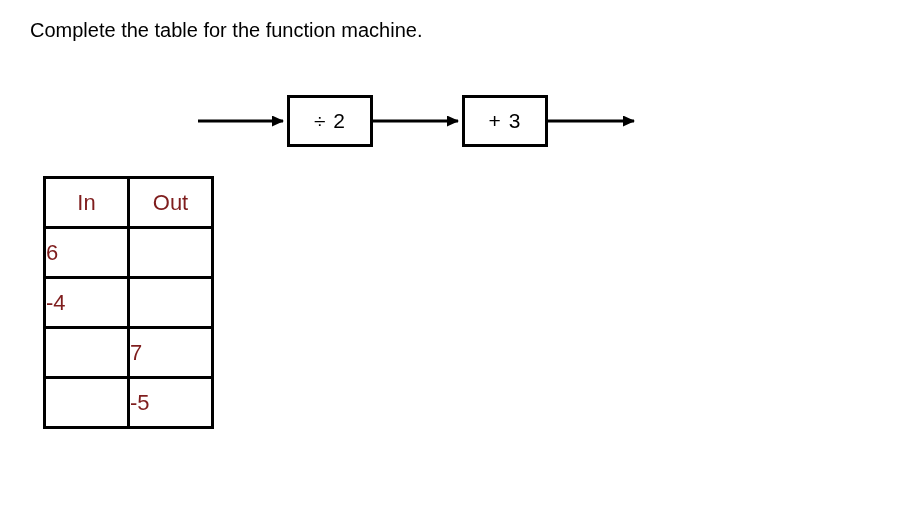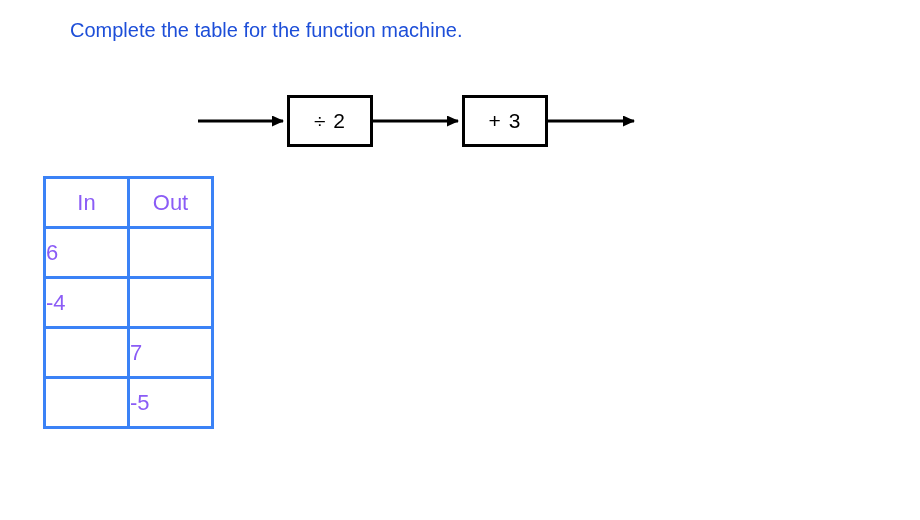--- a/index.html
+++ b/index.html
@@ -13,23 +13,22 @@
     overflow: hidden;
   }
 
   .title {
     position: absolute;
     left: 30px;
     top: 18px;
     font-size: 20px;
     line-height: 24px;
     font-weight: 400;
-    color: #1d4ed8;
+    color: #000000;
     white-space: nowrap;
-    margin-left: 40px;
   }
 
   .machine {
     position: absolute;
     left: 197px;
     top: 95px;
     width: 445px;
     height: 54px;
   }
   .machine svg.arrows {
@@ -56,28 +55,28 @@
 
   table.io-table {
     position: absolute;
     left: 43px;
     top: 176px;
     border-collapse: collapse;
     background: #ffffff;
   }
   table.io-table th,
   table.io-table td {
-    border: 3px solid #3b82f6;
+    border: 3px solid #000000;
     width: 81px;
     height: 47px;
     padding: 0;
     vertical-align: middle;
     font-size: 22px;
     font-weight: 400;
-    color: #8b5cf6;
+    color: #7f1d1d;
   }
 </style>
 </head>
 <body>
 
 <div class="title">Complete the table for the function machine.</div>
 
 <div class="machine">
   <svg class="arrows" viewBox="0 0 445 54" xmlns="http://www.w3.org/2000/svg" aria-hidden="true">
     <defs>

